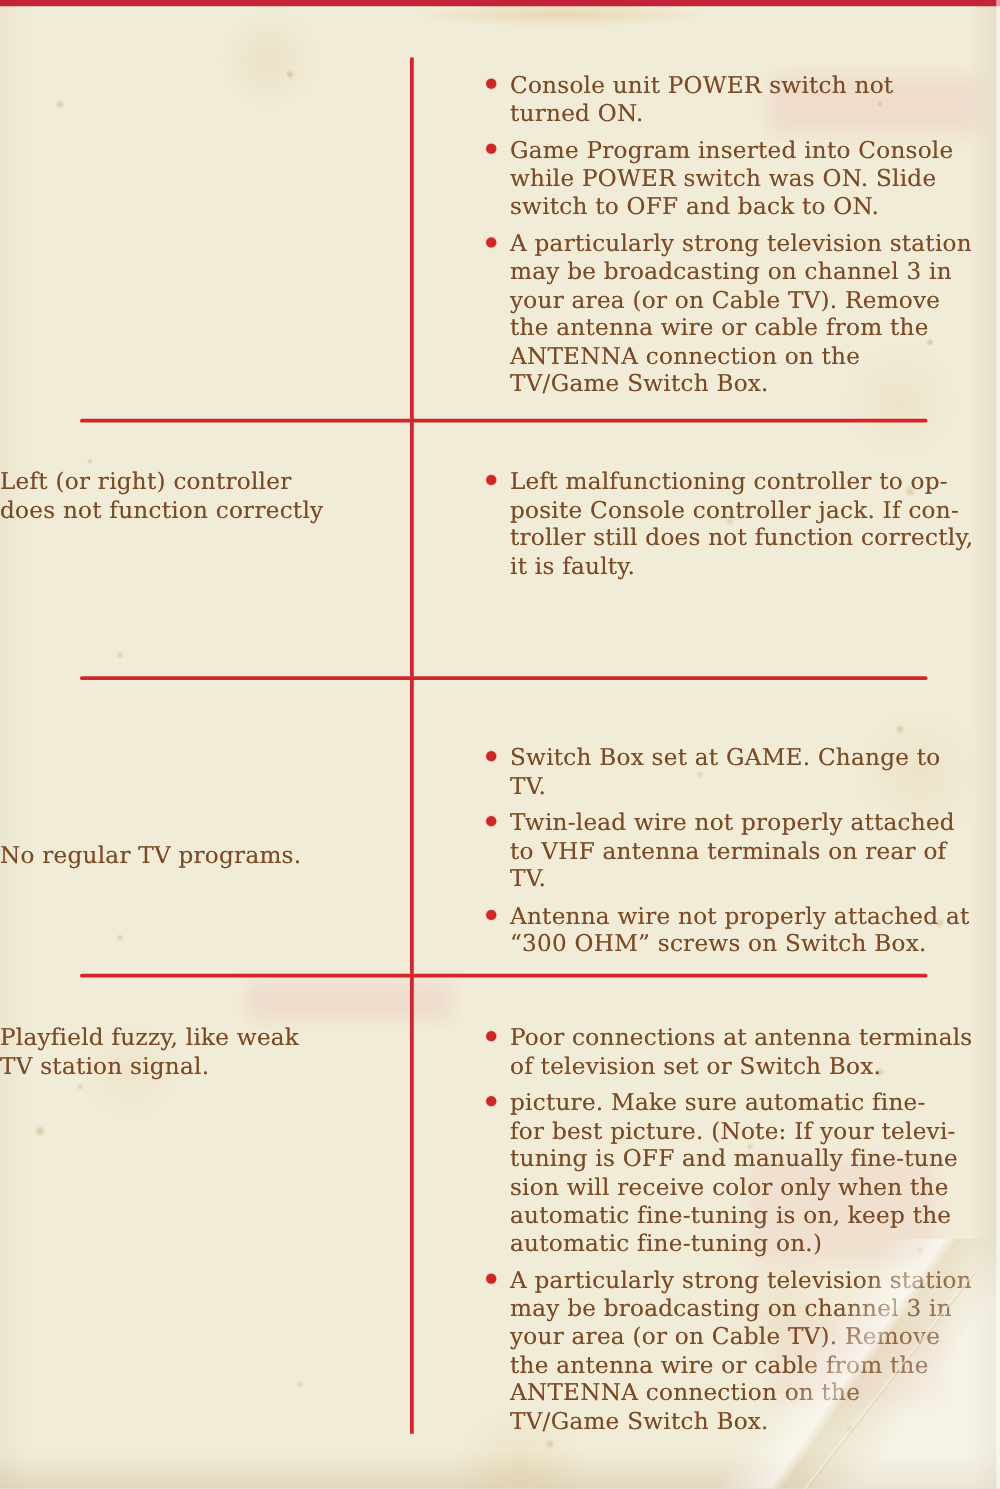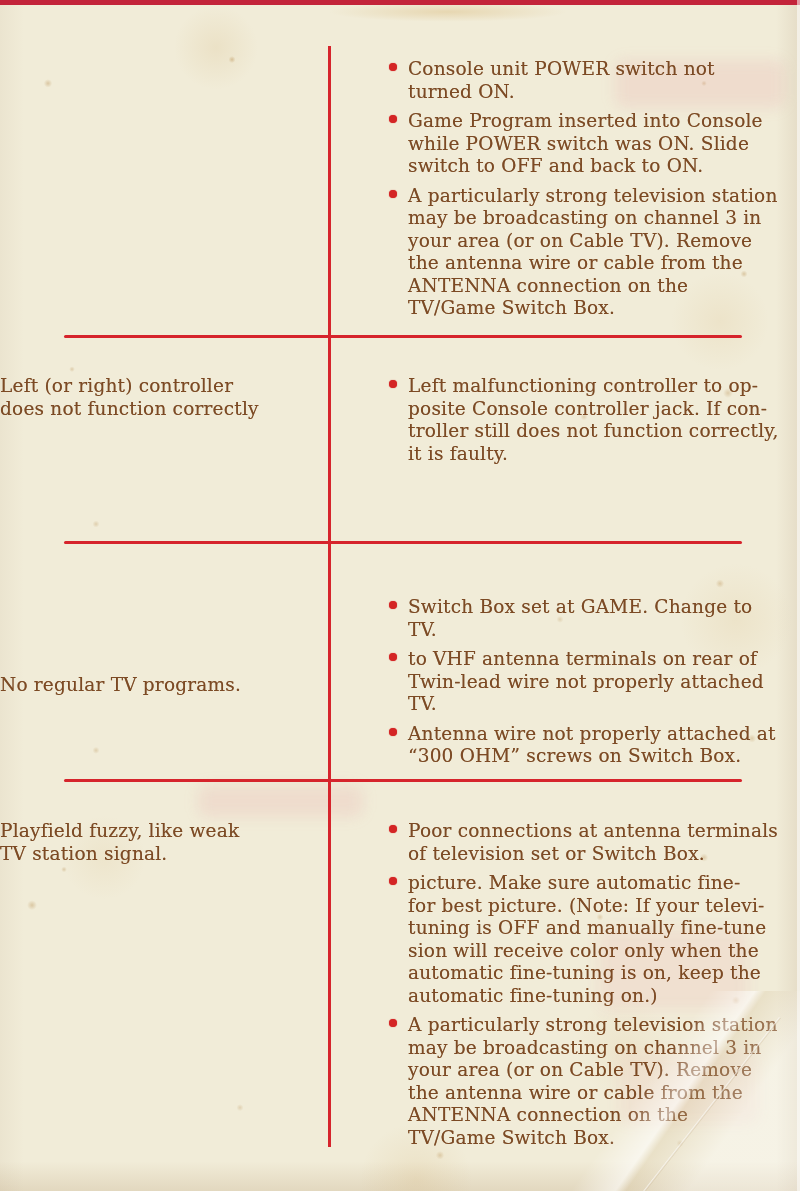--- a/index.html
+++ b/index.html
@@ -151,22 +151,22 @@
           <div class="remedy">
             <span class="bullet"></span>
             <div>
               <div class="line">Switch Box set at GAME. Change to</div>
               <div class="line">TV.</div>
             </div>
           </div>
           <div class="remedy">
             <span class="bullet"></span>
             <div>
+              <div class="line">Twin-lead wire not properly attached</div>
               <div class="line">to VHF antenna terminals on rear of</div>
-              <div class="line">Twin-lead wire not properly attached</div>
               <div class="line">TV.</div>
             </div>
           </div>
           <div class="remedy">
             <span class="bullet"></span>
             <div>
               <div class="line">Antenna wire not properly attached at</div>
               <div class="line">“300 OHM” screws on Switch Box.</div>
             </div>
           </div>

